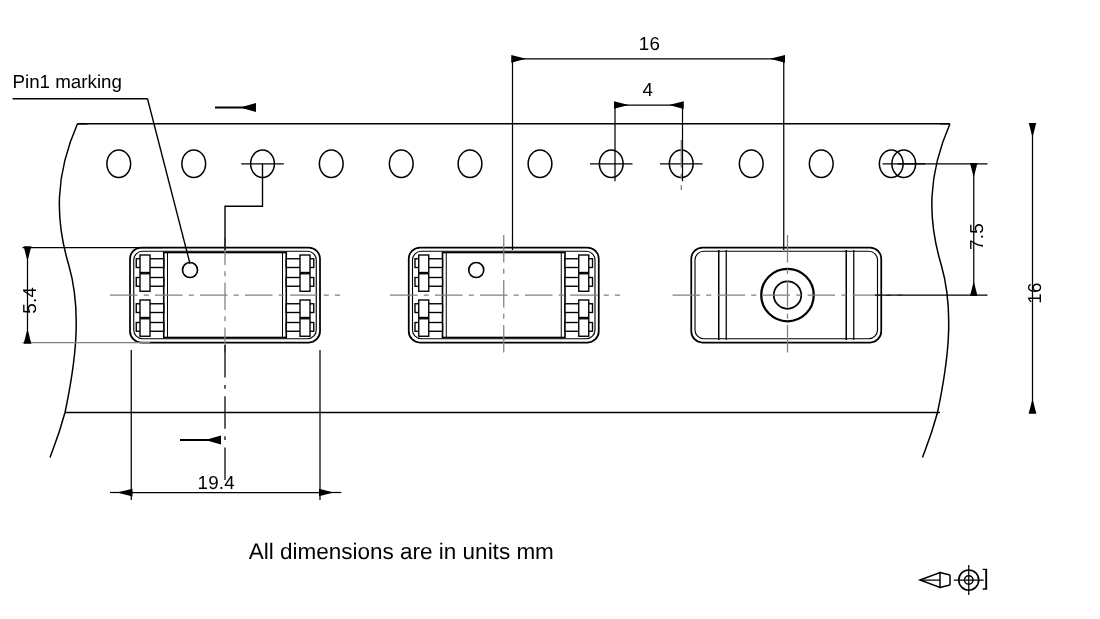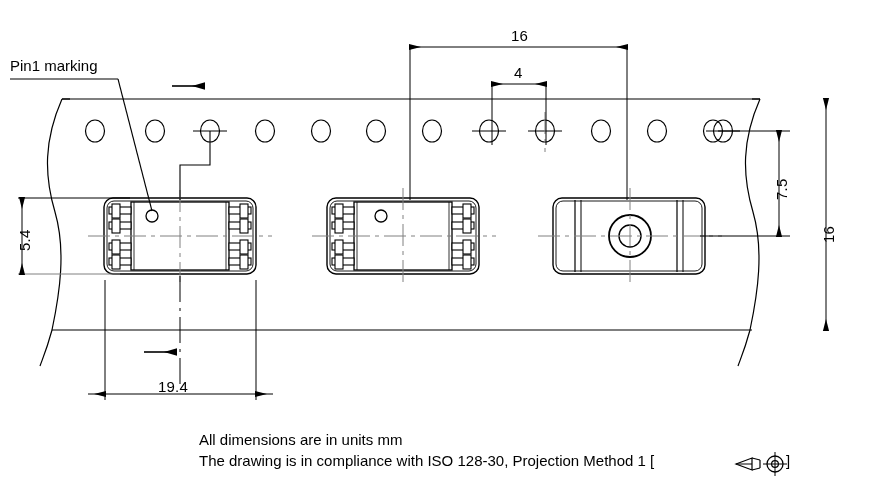--- a/index.html
+++ b/index.html
@@ -2,21 +2,21 @@
 <html><head>
 <meta charset="utf-8">
 <style>
   html,body{margin:0;padding:0;background:#ffffff;}
   body{width:880px;height:495px;overflow:hidden;
        font-family:"Liberation Sans","DejaVu Sans",sans-serif;color:#000;}
   #root{position:relative;width:880px;height:495px;}
   svg.layer{position:absolute;left:0;top:0;width:880px;height:495px;}
   .txt{position:absolute;white-space:pre;color:#000;}
   .dimtxt{font-size:15px;letter-spacing:.2px;}
-  .notetxt{font-size:15px;}
+  .notetxt{font-size:18px;}
   .labeltxt{font-size:15px;}
   .rot{transform-origin:left top;}
 </style>
 </head>
 <body>
 
 <div id="root">
 
   <svg class="layer" viewBox="0 0 880 495">
     <defs>
@@ -223,17 +223,16 @@
   <div class="txt dimtxt rot" style="left:16px;top:251px;transform:rotate(-90deg);">5.4</div>
 
   <div class="txt dimtxt rot" style="left:773px;top:200px;transform:rotate(-90deg);">7.5</div>
 
   <div class="txt dimtxt rot" style="left:820px;top:243px;transform:rotate(-90deg);">16</div>
 
   <div class="txt dimtxt" style="left:158px;top:378px;">19.4</div>
 
   <div class="txt notetxt" style="left:199px;top:431px;">All dimensions are in units mm</div>
 
-  <div class="txt notetxt" style="left:199px;top:452px;">The drawing is in compliance with ISO 128-30, Projection Method 1 [</div>
 
   <div class="txt notetxt" style="left:786px;top:452px;">]</div>
 
 </div>
 
 </body></html>

